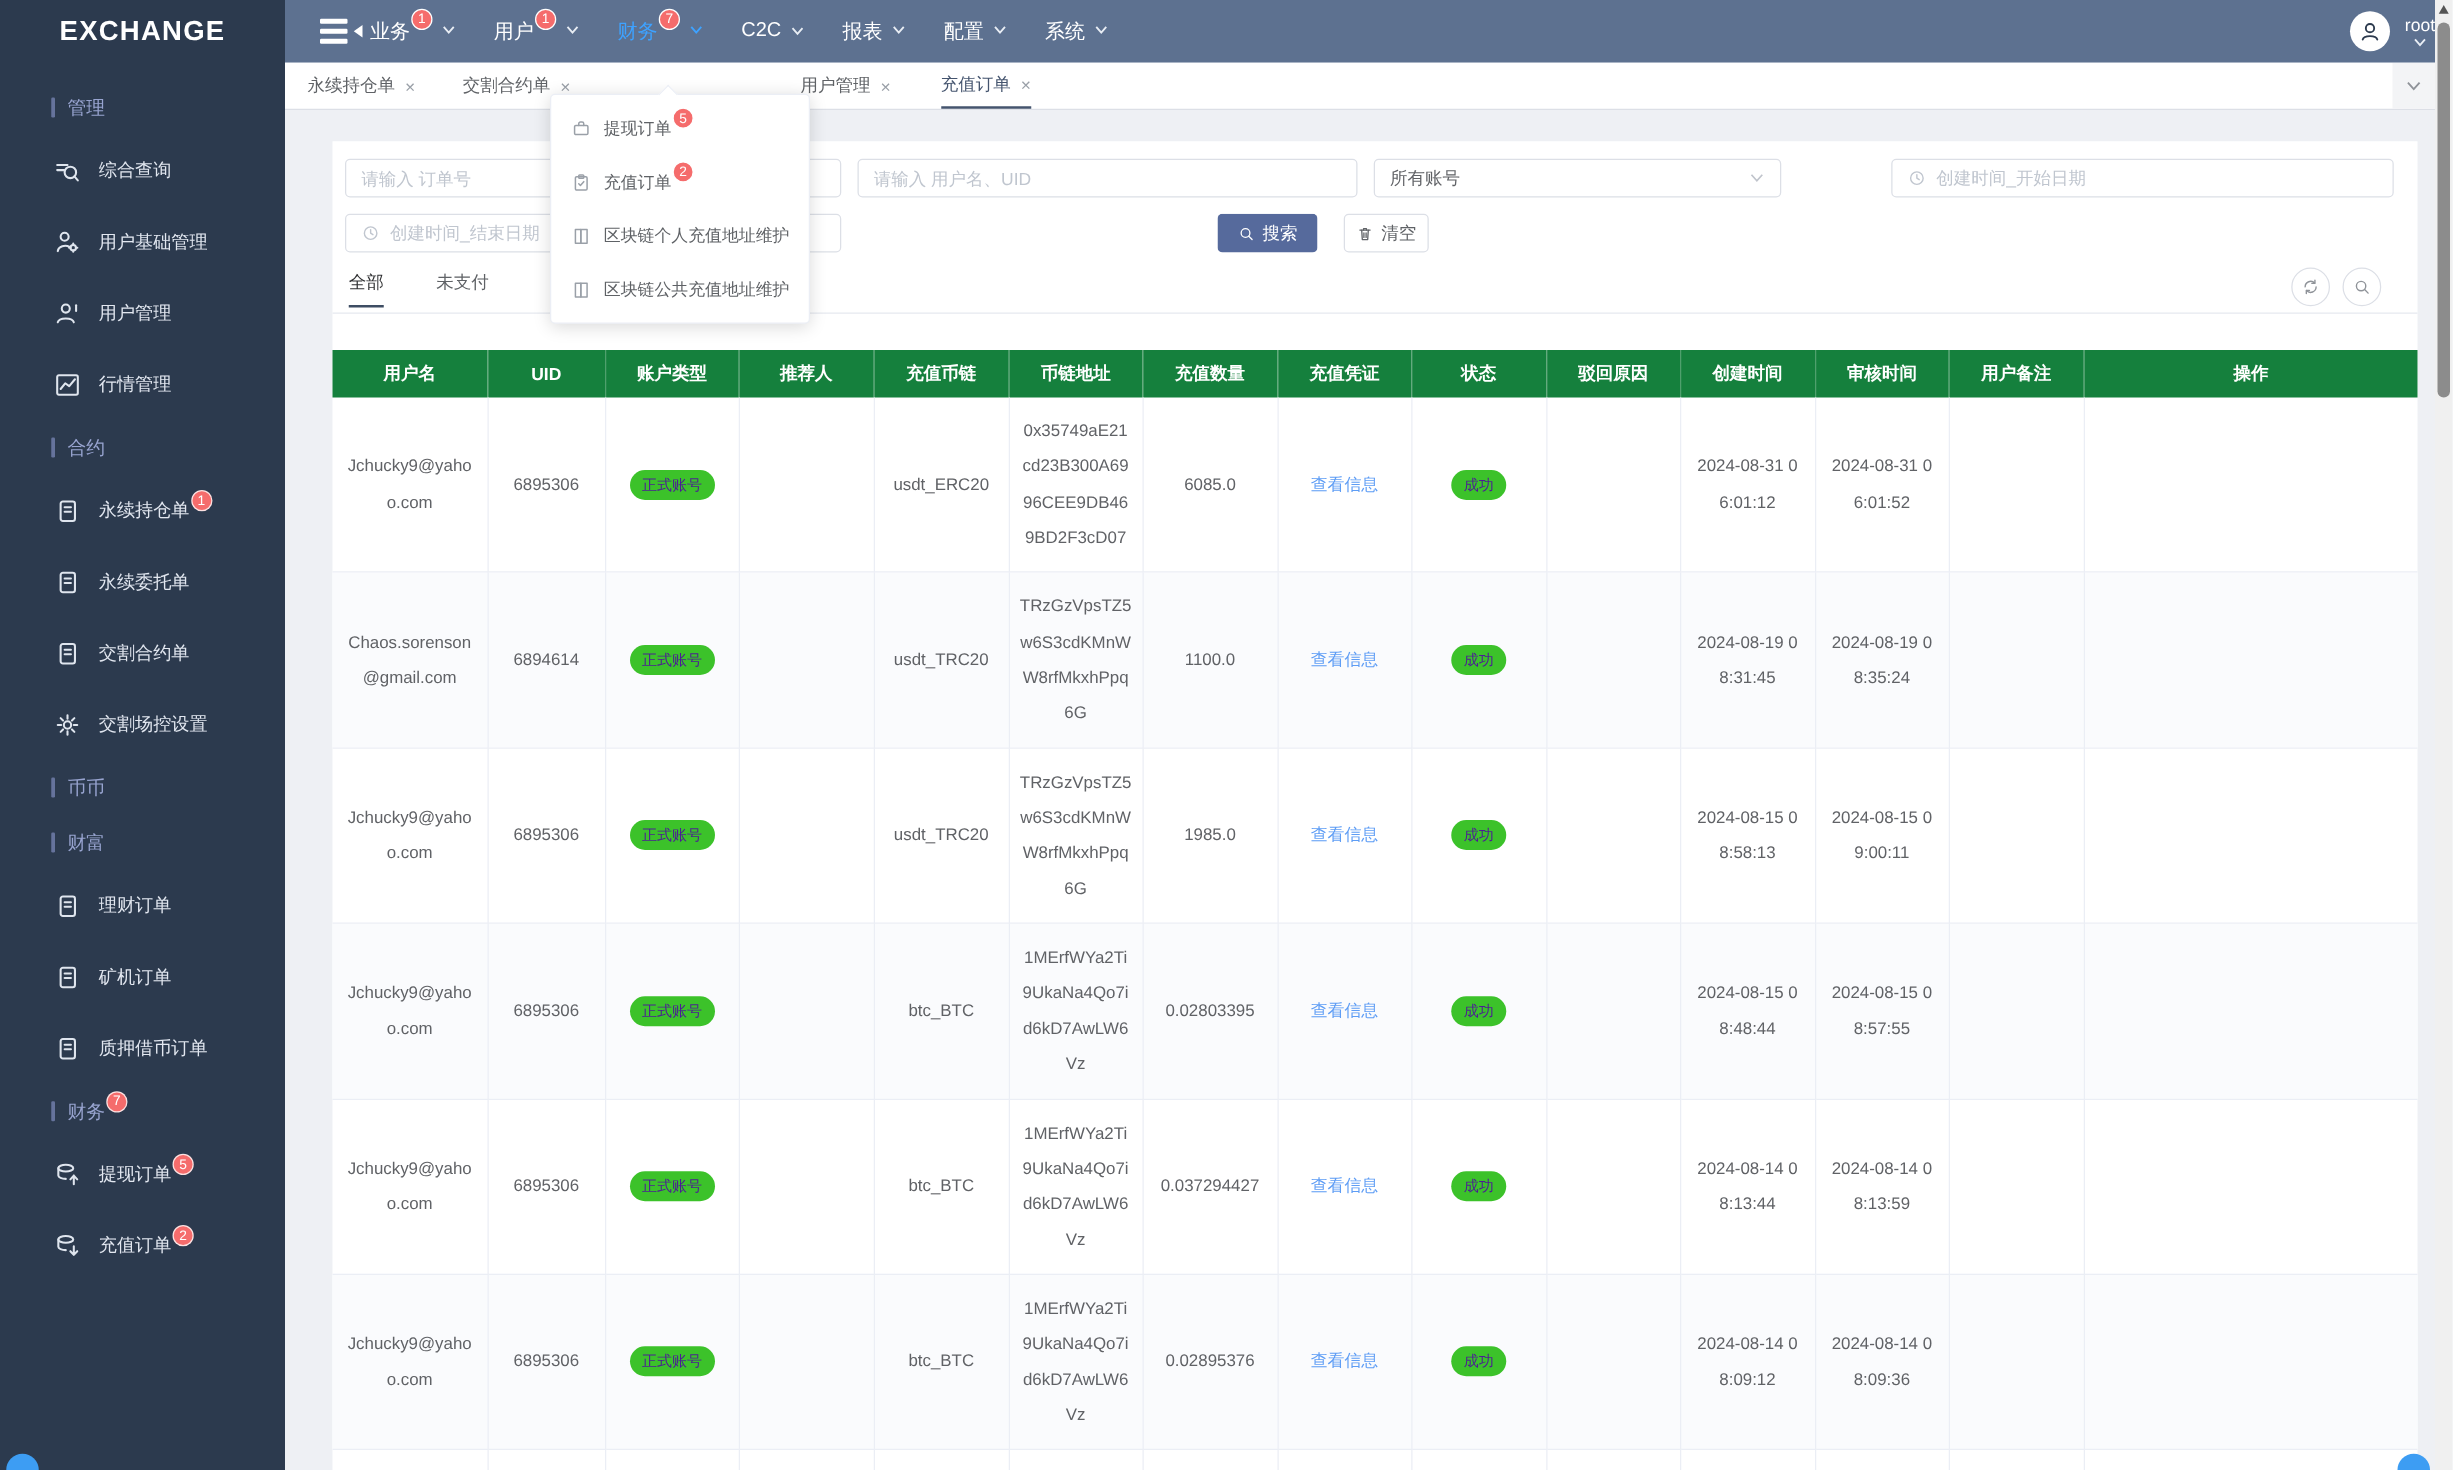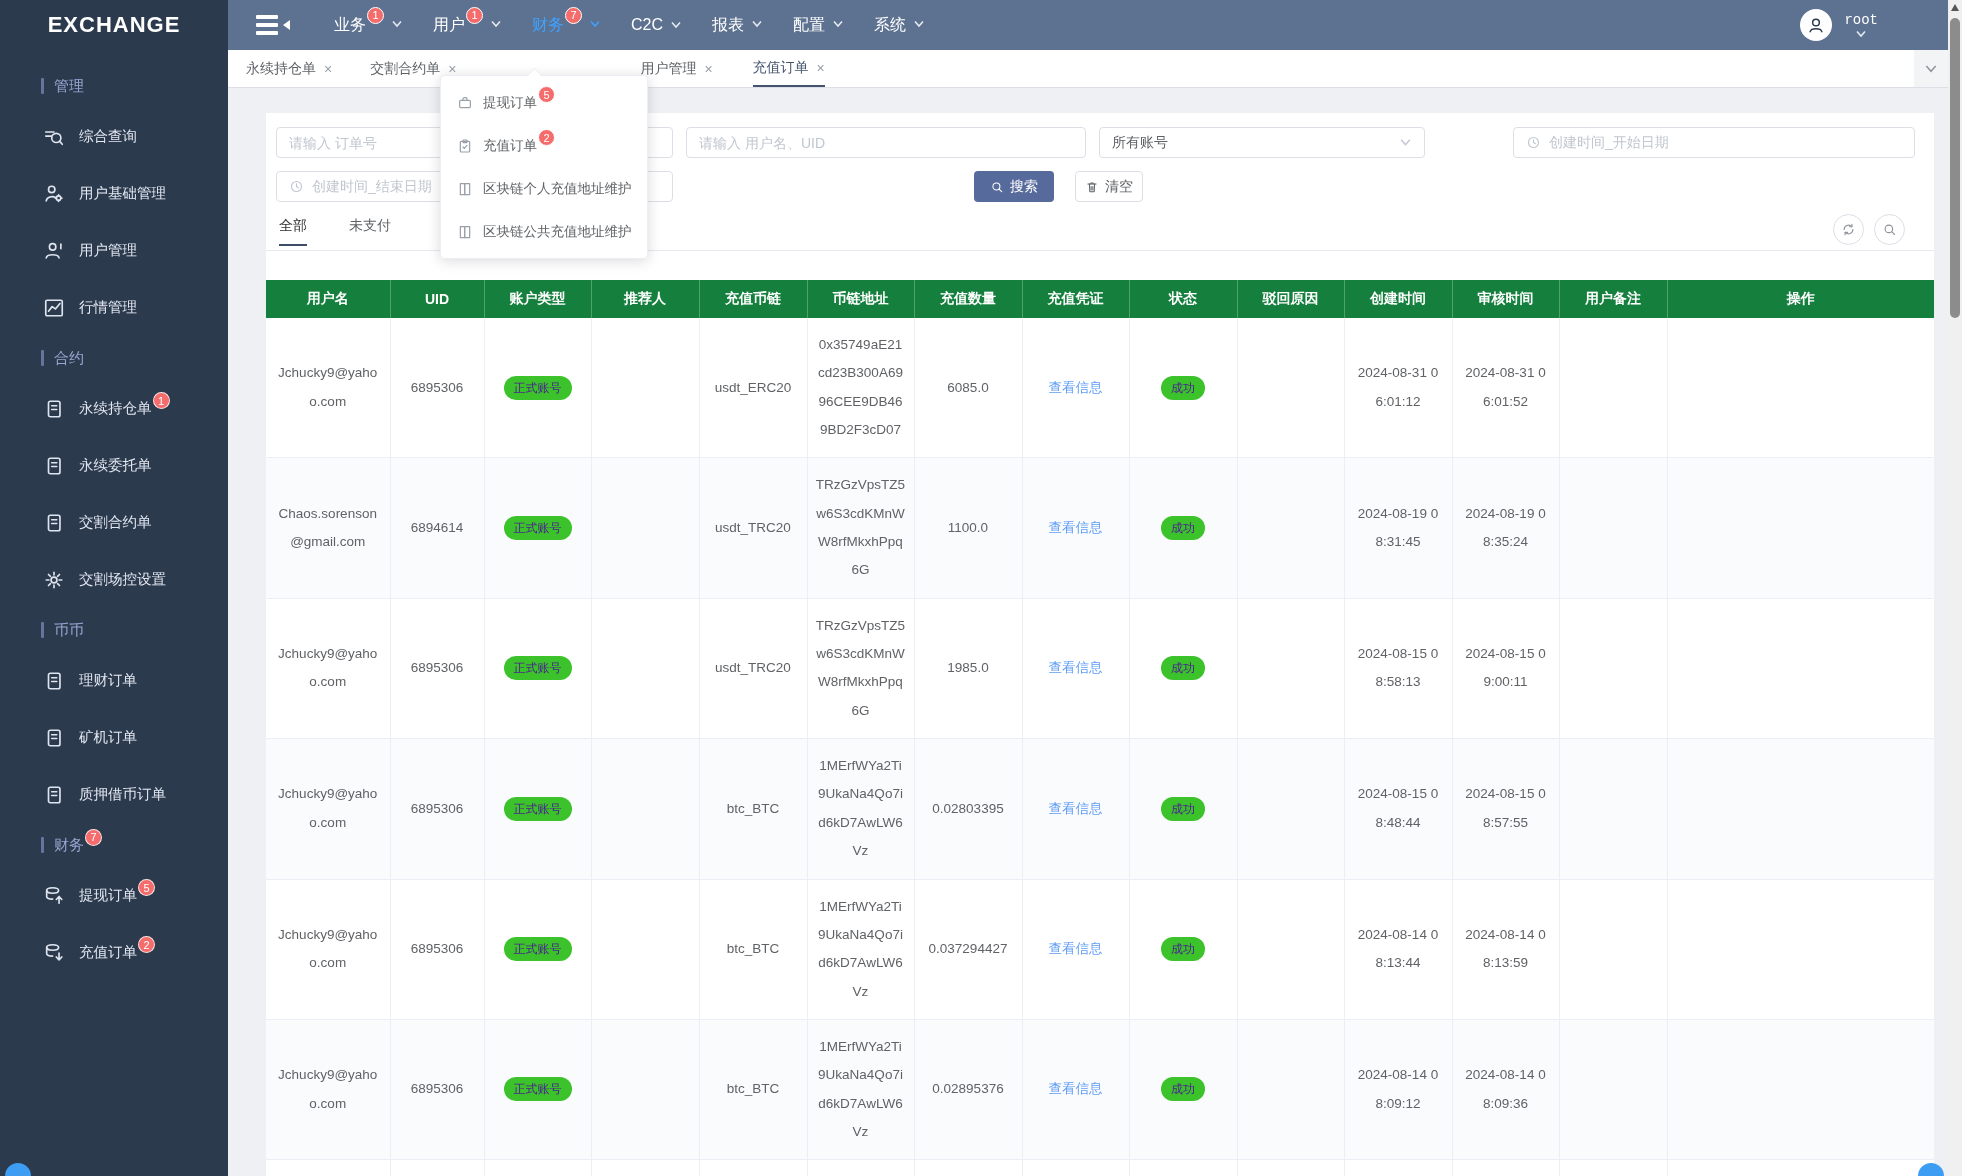--- a/index.html
+++ b/index.html
@@ -18,25 +18,25 @@
   .side-item .sic { width:22px; height:22px; margin-right:14px; color:#dfe5ee; }
   .badge { display:inline-flex; align-items:center; justify-content:center; min-width:17px; height:17px; padding:0 4px; background:#f56c6c; color:#fff; font-size:11px; border-radius:9px; border:1px solid #fff; transform:translateY(-8px); margin-left:1px; }
   .side-section .badge, .side-item .badge { border:1px solid #ffffffcc; }
 
   
   .topbar { position:absolute; left:228px; top:0; width:1720px; height:50px; background:#5d7190; display:flex; align-items:center; z-index:6; }
   .hamburger { margin-left:28px; width:40px; height:24px; display:flex; align-items:center; cursor:pointer; }
   .hamburger .bars { display:flex; flex-direction:column; gap:4.5px; }
   .hamburger .bars i { display:block; width:22px; height:3.5px; background:#fff; border-radius:1px; }
   .hamburger .tri { width:0; height:0; border-top:5px solid transparent; border-bottom:5px solid transparent; border-right:7px solid #fff; margin-left:5px; }
-  .nav-items { display:flex; align-items:center; margin-left:38px; gap:30px; }
+  .nav-items { display:flex; align-items:center; gap:30px; }
   .nav-item { display:flex; align-items:flex-start; color:#fff; font-size:16px; cursor:pointer; }
   .nav-item .chev { color:#e8edf4; margin-left:7px; margin-top:5px; }
   .nav-item.active, .nav-item.active .chev { color:#3ea2ff; }
-  .topbar-right { margin-left:auto; display:flex; align-items:center; margin-right:70px; gap:12px;font-family:Liberation Mono, monospace; }
+  .topbar-right { margin-left:auto; display:flex; align-items:center; gap:12px; }
   .avatar { width:32px; height:32px; border-radius:50%; background:#fff; display:flex; align-items:center; justify-content:center; color:#2c3a4e; cursor:pointer; }
   .username { color:#fff; font-size:14px; display:flex; flex-direction:column; align-items:center; cursor:pointer; }
   .username .chev { margin-top:2px; color:#e8edf4; }
 
   
   .tabbar { position:absolute; left:228px; top:50px; width:1720px; height:38px; background:#fff; border-bottom:1px solid #dcdfe6; display:flex; align-items:stretch; z-index:4; }
   .tab { display:flex; align-items:center; font-size:14px; color:#5f6266; cursor:pointer; white-space:nowrap; }
   .tab .x { margin-left:8px; font-size:14px; color:#9aa0a8; }
   .tab.active { color:#44546e; border-bottom:2px solid #44546e; }
   .tab-more { position:absolute; right:0; top:0; width:34px; height:37px; background:#f3f4f6; display:flex; align-items:center; justify-content:center; color:#8f9399; cursor:pointer; }
@@ -185,20 +185,24 @@
               <circle cx="12" cy="12" r="3.2"></circle>
               <path d="M12 3.5v3M12 17.5v3M3.5 12h3M17.5 12h3M6 6l2.1 2.1M15.9 15.9 18 18M18 6l-2.1 2.1M8.1 15.9 6 18"></path>
             </g>
           </svg>
         </span>
       <span>交割场控设置</span>
       </div>
       <div class="side-section">
         <span class="bar"></span>
     <span>币币</span>
+      </div>
+      <div class="side-section">
+        <span class="bar"></span>
+    <span>财富</span>
       </div>
       <div class="side-item">
         <span class="sic">
           <svg class="" width="22" height="22" viewBox="0 0 24 24">
             <g class="ic">
               <rect x="6" y="3.5" width="12.5" height="17" rx="2"></rect>
               <path d="M9.5 8.5h5.5M9.5 12.5h5.5"></path>
             </g>
           </svg>
         </span>

